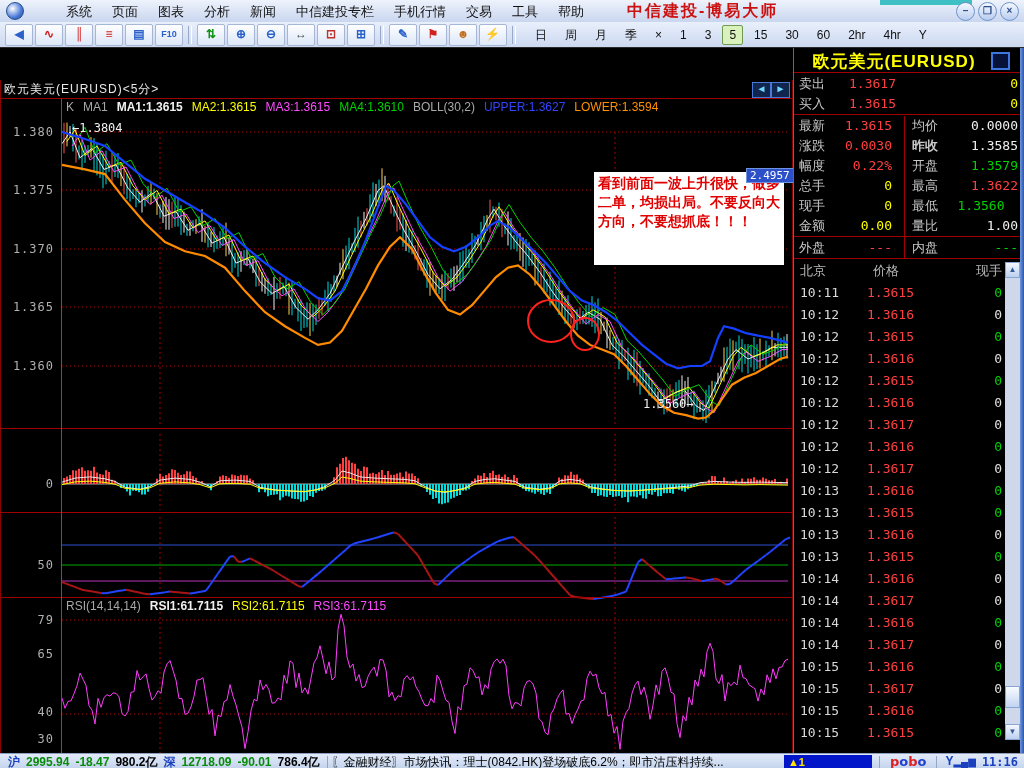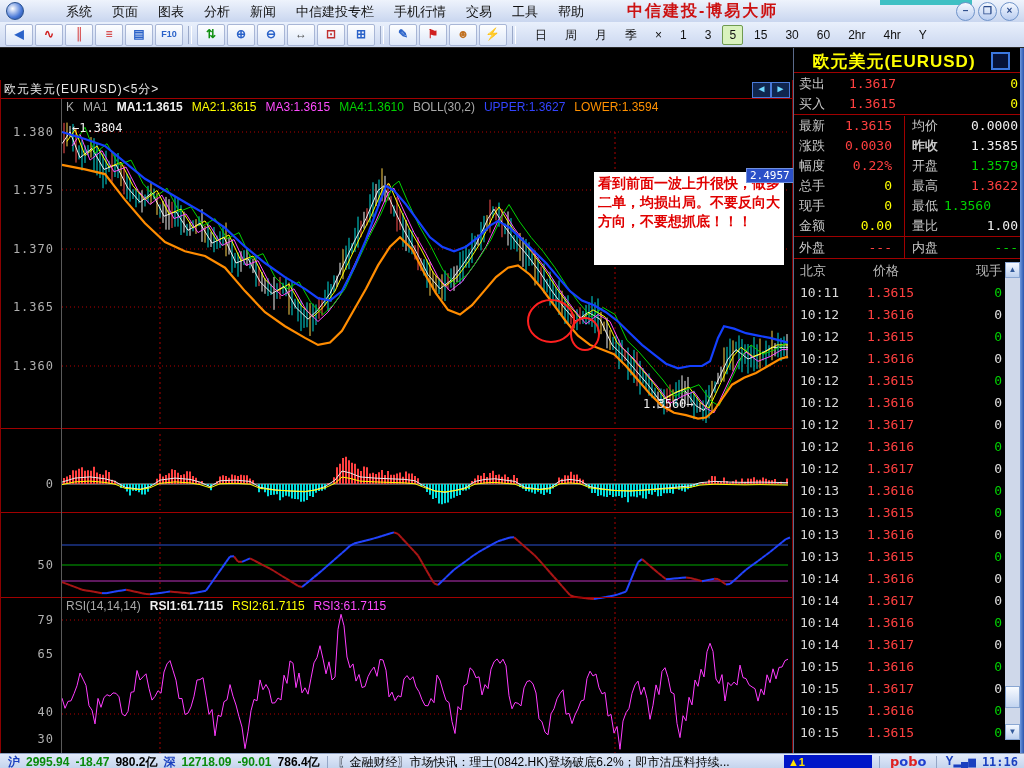--- a/index.html
+++ b/index.html
@@ -77,21 +77,21 @@
   .sb-thumb{position:absolute;left:0;top:424px;width:15px;height:22px;
     background:linear-gradient(#f8fbff,#c2d4f0);border:1px solid #89a6d2;box-sizing:border-box;}
   .win-edge{position:absolute;right:0;top:48px;width:4px;height:705px;
     background:linear-gradient(90deg,#6f97dd,#2a54ad);z-index:25;}
   
   .statusbar{position:absolute;left:0;top:753px;width:1024px;height:15px;
     background:linear-gradient(#e2eafa,#c3d3ec);border-top:1px solid #8ea0c0;
     display:flex;align-items:center;font-size:12px;line-height:14px;white-space:nowrap;z-index:30;}
   .sb-item{margin:0 3px;font-weight:bold;}
   .sb-sep{width:1px;height:12px;background:#94a6c6;margin:0 4px;}
-  .ticker{flex:1;overflow:hidden;color:#000;font-size:12px;margin-left:6px;}
+  .ticker{flex:1;overflow:hidden;color:#000;font-size:12px;}
   .alert-box{width:84px;height:13px;background:#0016c8;color:#ffe400;font-size:11px;
     font-weight:bold;padding-left:4px;margin:0 3px;}
   .pobo{font-weight:bold;font-size:13px;font-family:"DejaVu Sans",sans-serif;margin:0 6px;}
   .signal{color:#1a3fbf;font-size:10px;margin:0 4px;}
   .clock{color:#1a3fbf;font-weight:bold;font-family:"DejaVu Sans Mono",monospace;margin:0 6px 0 2px;}
 </style>
 </head>
 <body>
 
 <div class="menubar">
@@ -944,21 +944,21 @@
       <div class="q-row" style="top: 128px;">
         <span class="q-label">总手</span>
         <span class="q-val" style="left: 30px; width: 68px; text-align: right; color: rgb(255, 255, 0);">0</span>
         <span class="q-label" style="left: 118px;">最高</span>
         <span class="q-val" style="left: 150px; width: 74px; text-align: right; color: rgb(255, 64, 64);">1.3622</span>
       </div>
       <div class="q-row" style="top: 148px;">
         <span class="q-label">现手</span>
         <span class="q-val" style="left: 30px; width: 68px; text-align: right; color: rgb(255, 255, 0);">0</span>
         <span class="q-label" style="left: 118px;">最低</span>
-        <span class="q-val" style="left: 150px; width: 74px; text-align: left; color: rgb(0, 210, 0);">1.3560</span>
+        <span class="q-val" style="left: 150px; width: 74px; text-align: center; color: rgb(0, 210, 0);">1.3560</span>
       </div>
       <div class="q-row" style="top: 168px;">
         <span class="q-label">金额</span>
         <span class="q-val" style="left: 30px; width: 68px; text-align: right; color: rgb(255, 255, 0);">0.00</span>
         <span class="q-label" style="left: 118px;">量比</span>
         <span class="q-val" style="left: 150px; width: 74px; text-align: right; color: rgb(240, 240, 240);">1.00</span>
       </div>
       <div class="q-row" style="top: 190px;">
         <span class="q-label">外盘</span>
         <span class="q-val" style="left: 30px; width: 68px; text-align: right; color: rgb(255, 64, 64);">---</span>

